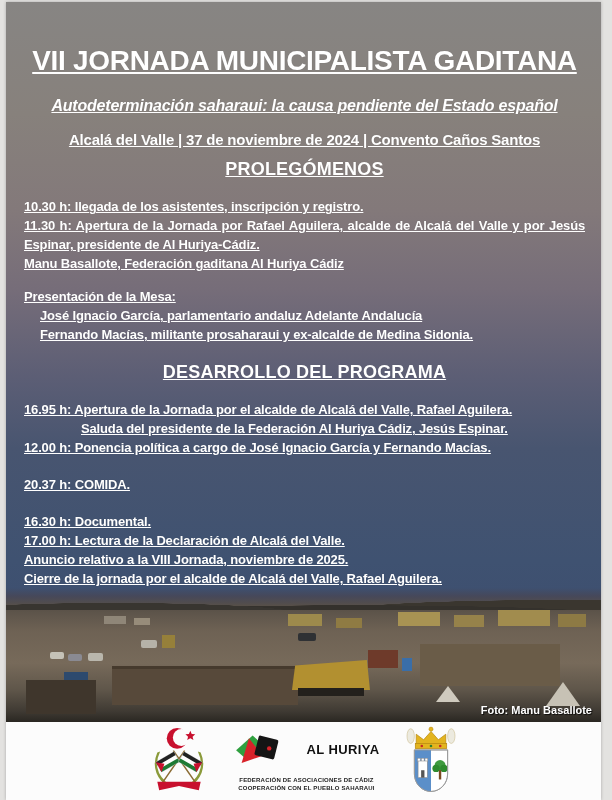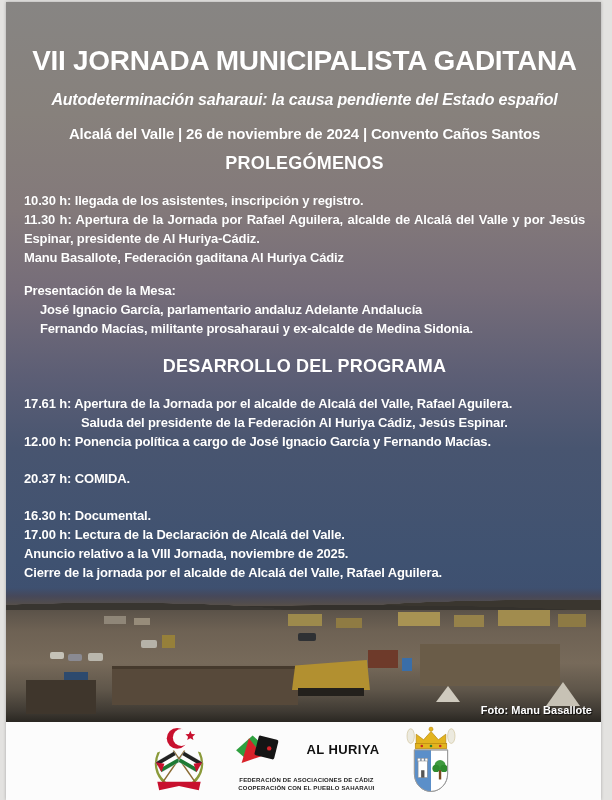--- a/index.html
+++ b/index.html
@@ -12,23 +12,24 @@
     position:absolute;top:2px;left:6px;right:11px;bottom:0;
     background:linear-gradient(180deg,
       #878583 0%, #87817c 14%, #83797a 26%, #766d79 36%,
       #5c5e75 47%, #485570 56%, #3f5271 70%, #3e5070 74%, #3e5070 100%);
     box-shadow:0 0 3px rgba(0,0,0,.25);
   }
   .content{
     position:absolute;top:0;left:18px;right:16px;
     color:#ffffff;font-weight:700;
     text-shadow:0 0 1px rgba(0,0,0,.15);
+    text-decoration:underline;
   }
   .title{margin:44px 0 0;font-size:28px;line-height:1.05;text-align:center;letter-spacing:-.3px;}
-  .subtitle{margin-top:16px;font-size:16px;font-style:italic;text-align:center;letter-spacing:-.2px;}
+  .subtitle{margin-top:22px;font-size:16px;font-style:italic;text-align:center;letter-spacing:-.2px;}
   .event-info{margin-top:16px;font-size:15px;text-align:center;letter-spacing:-.2px;}
   .sec-heading{margin-top:11px;font-size:18px;text-align:center;letter-spacing:.2px;}
   .line{font-size:13px;line-height:19px;letter-spacing:-.15px;}
   .first{margin-top:17px;}
   .just{text-align:justify;}
   .indent-sm{padding-left:16px;}
   .indent-lg{padding-left:57px;}
   .gap-sm{margin-top:14px;}
   .gap-md{margin-top:18px;}
 
@@ -62,33 +63,33 @@
   .alhuriya-cap{font-weight:700;font-size:6px;line-height:7px;color:#222;text-align:center;letter-spacing:.2px;margin-top:1px;}
 </style>
 </head>
 <body>
 
 <div class="poster">
 
   <div class="content">
     <h1 class="title">VII JORNADA MUNICIPALISTA GADITANA</h1>
     <div class="subtitle">Autodeterminación saharaui: la causa pendiente del Estado español</div>
-    <div class="event-info">Alcalá del Valle | 26 de noviembre de 2024 | Convento Caños Santos</div>
+    <div class="event-info">Alcalá del Valle | 37 de noviembre de 2024 | Convento Caños Santos</div>
 
     <div class="sec-heading">PROLEGÓMENOS</div>
     <div class="line first">10.30 h: llegada de los asistentes, inscripción y registro.</div>
     <div class="line just">11.30 h: Apertura de la Jornada por Rafael Aguilera, alcalde de Alcalá del Valle y por Jesús Espinar, presidente de Al Huriya-Cádiz.</div>
 
     <div class="line">Manu Basallote, Federación gaditana Al Huriya Cádiz</div>
     <div class="line gap-sm">Presentación de la Mesa:</div>
     <div class="line indent-sm">José Ignacio García, parlamentario andaluz Adelante Andalucía</div>
     <div class="line indent-sm">Fernando Macías, militante prosaharaui y ex-alcalde de Medina Sidonia.</div>
 
     <div class="sec-heading gap-md">DESARROLLO DEL PROGRAMA</div>
-    <div class="line first">17.61 h: Apertura de la Jornada por el alcalde de Alcalá del Valle, Rafael Aguilera.</div>
+    <div class="line first">16.95 h: Apertura de la Jornada por el alcalde de Alcalá del Valle, Rafael Aguilera.</div>
     <div class="line indent-lg">Saluda del presidente de la Federación Al Huriya Cádiz, Jesús Espinar.</div>
     <div class="line">12.00 h: Ponencia política a cargo de José Ignacio García y Fernando Macías.</div>
     <div class="line gap-md">20.37 h: COMIDA.</div>
     <div class="line gap-md">16.30 h: Documental.</div>
     <div class="line">17.00 h: Lectura de la Declaración de Alcalá del Valle.</div>
     <div class="line">Anuncio relativo a la VIII Jornada, noviembre de 2025.</div>
     <div class="line">Cierre de la jornada por el alcalde de Alcalá del Valle, Rafael Aguilera.</div>
   </div>
 
   <div class="photo">

